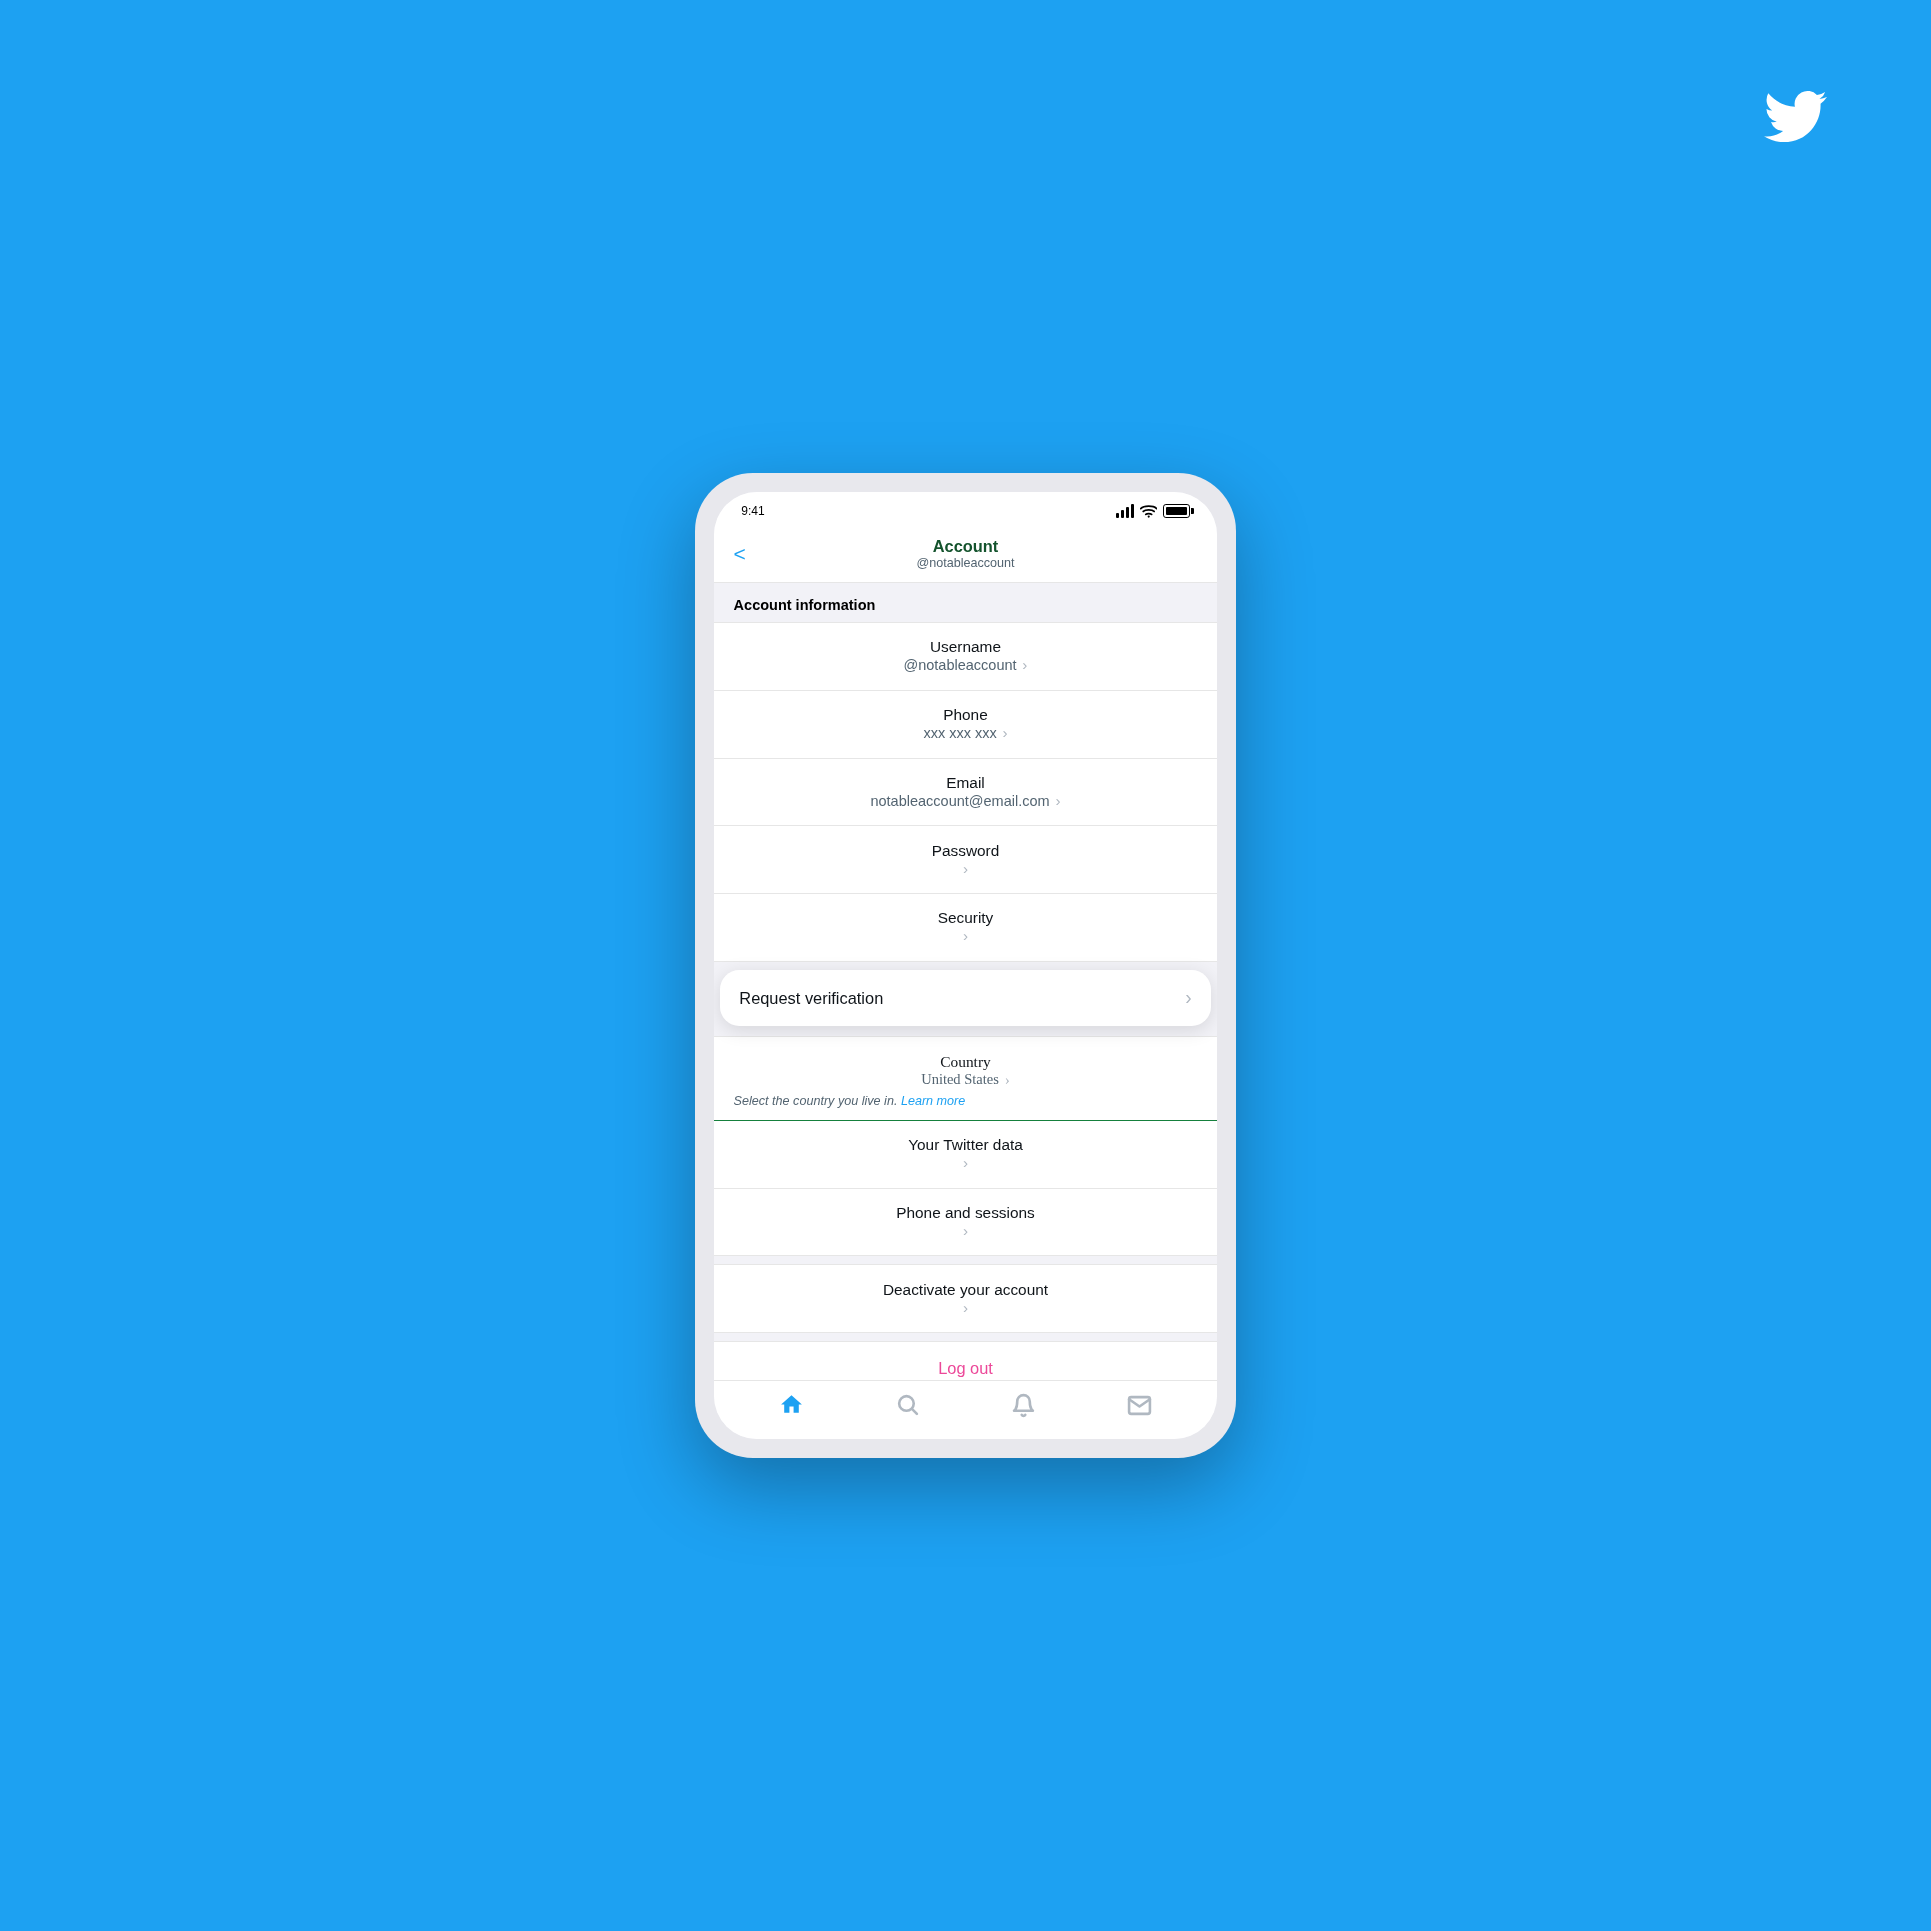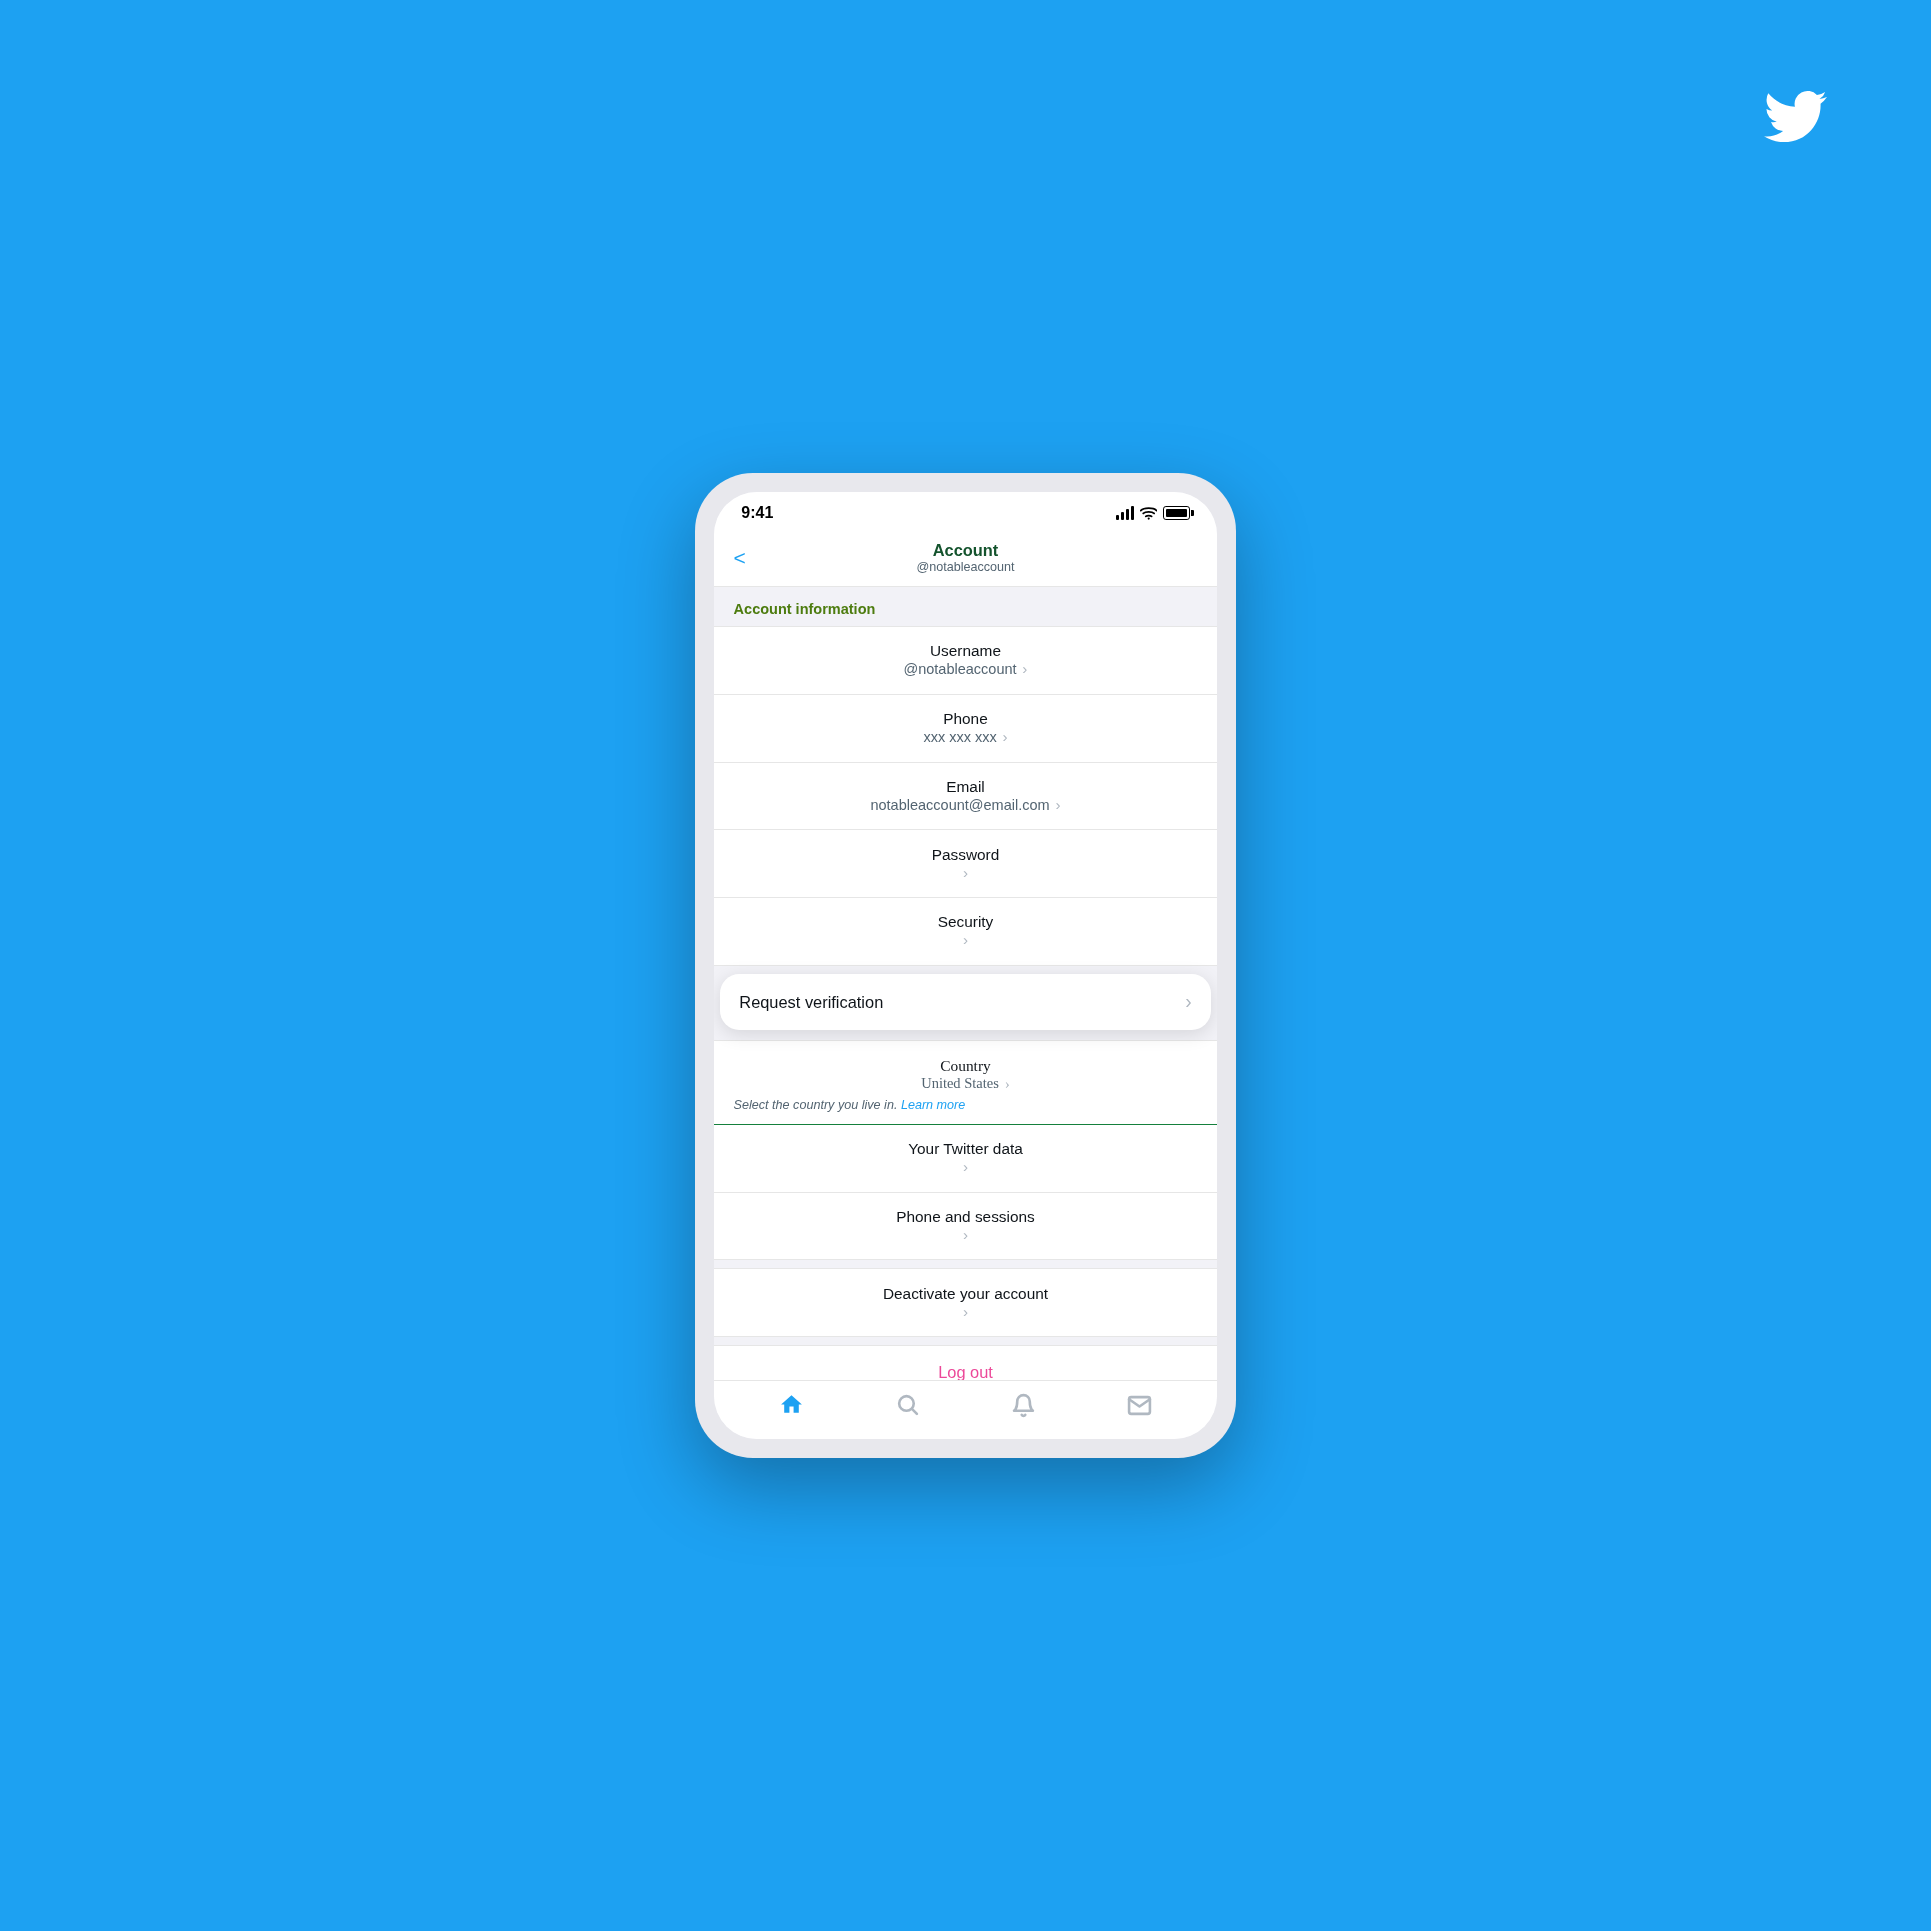--- a/index.html
+++ b/index.html
@@ -48,22 +48,22 @@
     .status-bar {
       display: flex;
       justify-content: space-between;
       align-items: center;
       padding: 11.6px 27px 7.7px 27px;
       background: white;
       flex-shrink: 0;
     }
 
     .status-time {
-      font-size: 16px;
-      font-weight: 700;
+      font-size: 12px;
+      font-weight: 400;
       color: #000;
     }
 
     .status-icons {
       display: flex;
       align-items: center;
       gap: 5.8px;
     }
 
     .signal-bars {
@@ -168,21 +168,21 @@
 
     
     .section-header {
       background: #f2f2f7;
       padding: 13.5px 19.3px 7.7px 19.3px;
     }
 
     .section-header-text {
       font-size: 14.5px;
       font-weight: 600;
-      color: #4d7c0f;
+      color: #000000;
     }
 
     
     .list-section {
       background: white;
       border-top: 1px solid #e6e6e6;
       border-bottom: 1px solid #e6e6e6;
     }
 
     .list-item {

